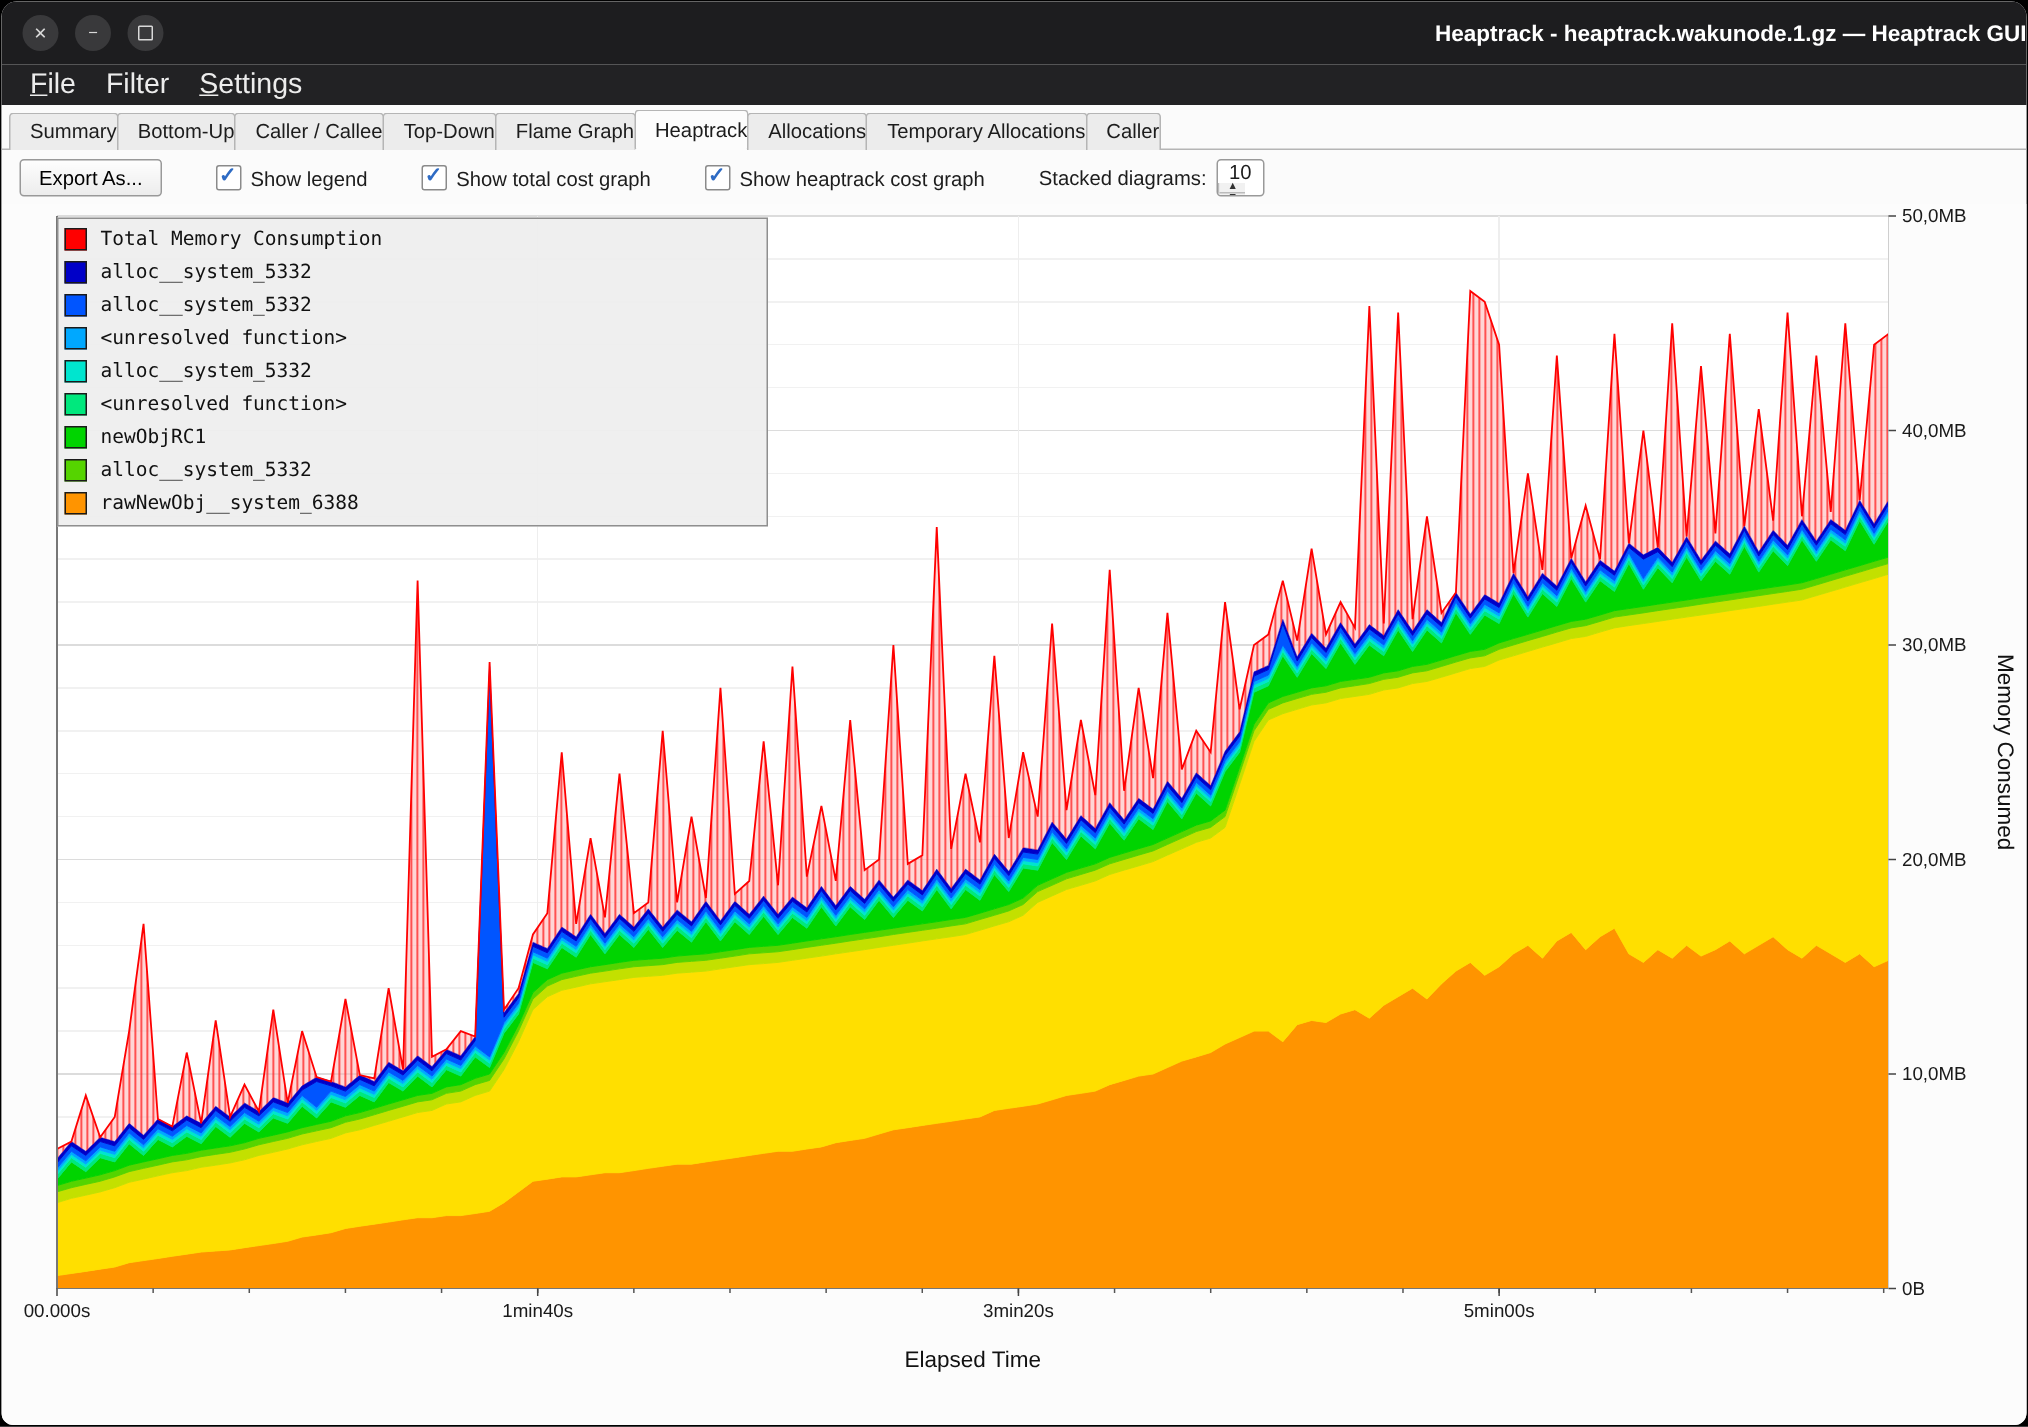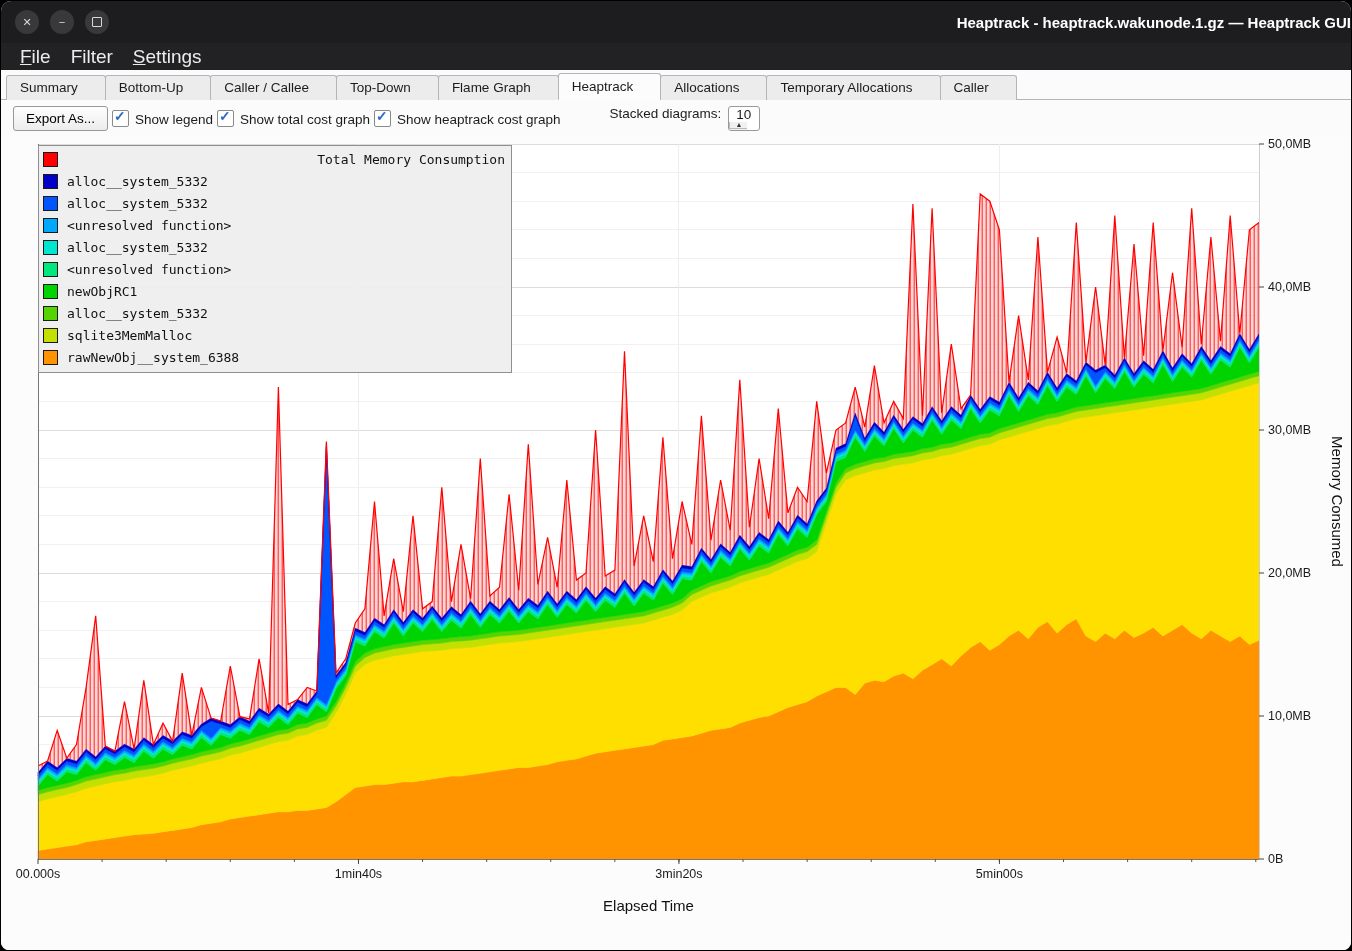--- a/index.html
+++ b/index.html
@@ -13,49 +13,49 @@
     align-items:center;justify-content:center;font-size:11px;cursor:default;}
   .maxsq{width:8px;height:8px;border:1.4px solid #d9d9d9;border-radius:1px;}
   .title{flex:1;text-align:right;color:#ffffff;font-weight:bold;font-size:15px;}
   
   .menubar{height:27px;background:#222224;display:flex;align-items:center;padding-left:10px;gap:2px;}
   .menu-item{color:#ececec;font-size:19px;padding:3px 9px;border-radius:3px;}
   .menu-item .mn{text-decoration:underline;}
   
   .tabbar{height:27px;background:#fbfbfb;border-bottom:1px solid #b5b5b5;display:flex;align-items:flex-end;
     padding:2px 0 0 5px;}
-  .tab{font-size:13.5px;color:#1c1c1c;padding:4px 27px 5px 13px;border:1px solid #b5b5b5;border-bottom:none;
+  .tab{font-size:13.5px;color:#1c1c1c;padding:4px 0 5px 13px;border:1px solid #b5b5b5;border-bottom:none;
     background:#ececec;margin-right:-1px;margin-bottom:-1px;border-radius:3px 3px 0 0;white-space:nowrap;}
   .tab.active{background:#fcfcfc;border-bottom:1px solid #fcfcfc;padding-top:5px;}
   
-  .toolbar{height:36px;background:#fbfbfb;display:flex;align-items:center;padding:0 12px;gap:4px;
+  .toolbar{height:36px;background:#fbfbfb;display:flex;align-items:center;padding:0 12px;gap:36px;
     font-size:13.5px;color:#1c1c1c;}
   .btn{border:1px solid #999;background:linear-gradient(#fefefe,#ececec);padding:4px 12px;border-radius:3px;
     font-size:13.5px;}
   .chk{display:flex;align-items:flex-end;gap:6px;}
   .chk .box{width:15px;height:15px;border:1px solid #8a8a8a;border-radius:2px;background:#fff;position:relative;}
   .chk.checked .box::after{content:"✓";color:#2e6bc4;font-weight:bold;font-size:14px;position:absolute;
     top:-3px;left:1px;}
-  .spinrow{display:flex;align-items:flex-start;gap:7px;margin-left:45px;}
+  .spinrow{display:flex;align-items:center;gap:7px;}
   .spin{display:flex;border:1px solid #999;border-radius:3px;background:#fff;height:23px;align-items:stretch;overflow:hidden;flex-direction:column;}
   .spin .val{padding:0 7px;font-size:13.5px;display:flex;align-items:center;min-width:16px;}
   .spin .arrows{display:flex;flex-direction:column;border-left:1px solid #bbb;width:17px;}
   .spin .arrow{flex:1;font-size:7px;line-height:6px;display:flex;align-items:center;justify-content:center;
     background:#f1f1f1;color:#333;}
   .spin .arrow + .arrow{border-top:1px solid #bbb;}
   
   .chartwrap{position:relative;width:1352px;height:816px;background:#fcfcfc;}
   #chart-svg{position:absolute;left:0;top:0;}
   
   #legend{position:absolute;left:37px;top:9px;width:462px;background:rgba(238,238,238,0.93);
     border:1px solid #8f8f8f;padding:2px 6px 4px 4px;font-family:"DejaVu Sans Mono",monospace;
     font-size:13px;color:#111;}
   .lrow{display:flex;align-items:center;gap:9px;height:22px;}
   .sw{width:15px;height:15px;border:1px solid #1a1a1a;flex:none;box-sizing:border-box;}
-  .ltitle{flex:1;text-align:right;}
+  .ltitle{flex:1;text-align:left;}
   .llabel{white-space:nowrap;}
 </style>
 </head>
 <body>
 
 <div class="window">
 
   <div class="titlebar">
     <div class="winbtns">
       <div class="winbtn">
@@ -238,24 +238,20 @@
           </div>
           <div class="lrow">
             <span class="sw" style="background: rgb(0, 212, 0);"></span>
             <span class="llabel">newObjRC1</span>
           </div>
           <div class="lrow">
             <span class="sw" style="background: rgb(85, 212, 0);"></span>
             <span class="llabel">alloc__system_5332</span>
           </div>
           <div class="lrow">
-            <span class="sw" style="background: rgb(195, 224, 0);"></span>
-            <span class="llabel">sqlite3MemMalloc</span>
-          </div>
-          <div class="lrow">
             <span class="sw" style="background: rgb(255, 148, 0);"></span>
             <span class="llabel">rawNewObj__system_6388</span>
           </div>
         </div>
     </div>
   </div>
 
 </div>
 
 </body></html>

